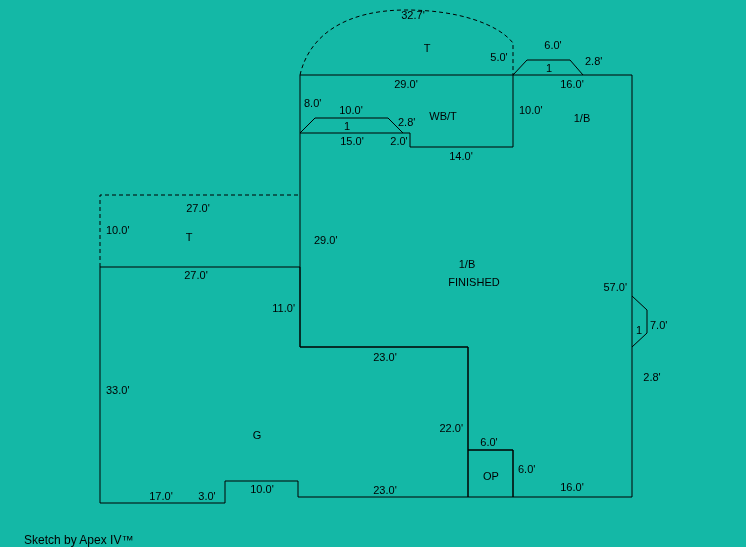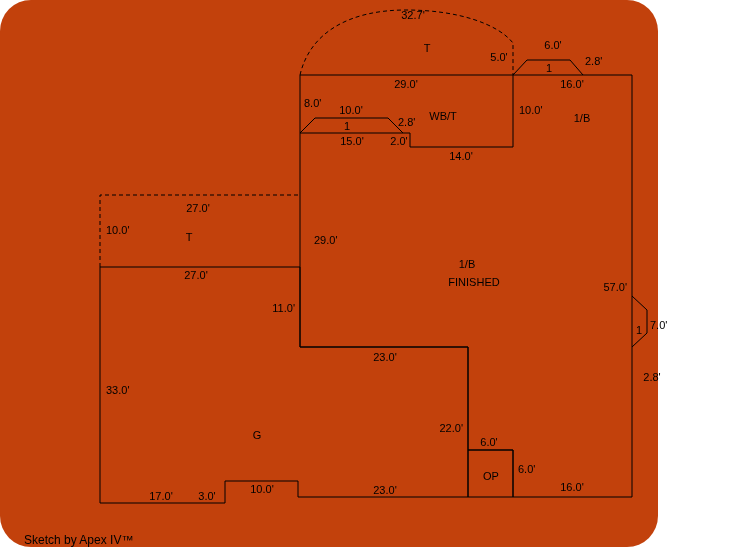--- a/index.html
+++ b/index.html
@@ -6,24 +6,23 @@
     margin: 0;
     padding: 0;
     background: #ffffff;
     width: 746px;
     height: 547px;
     overflow: hidden;
     font-family: "Liberation Sans", sans-serif;
   }
   .sketch-wrap {
     position: relative;
-    width: 658px;
+    width: 746px;
     height: 547px;
-    background: #c2410c;
-    border-radius: 31px;
+    background: #14b8a6;
   }
   svg { display: block; }
   .wall {
     fill: none;
     stroke: #000000;
     stroke-width: 1;
   }
   .dashed {
     fill: none;
     stroke: #000000;

